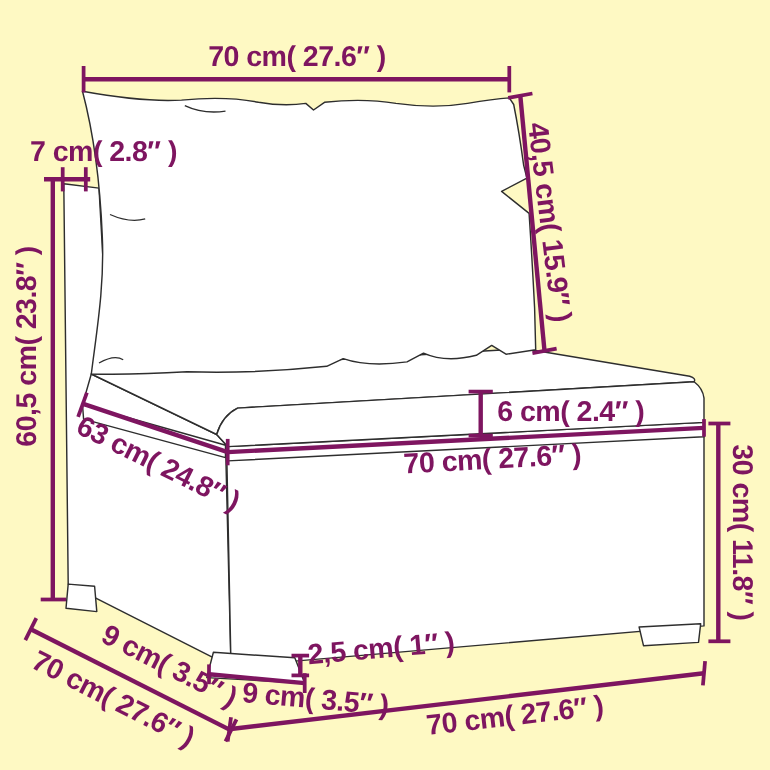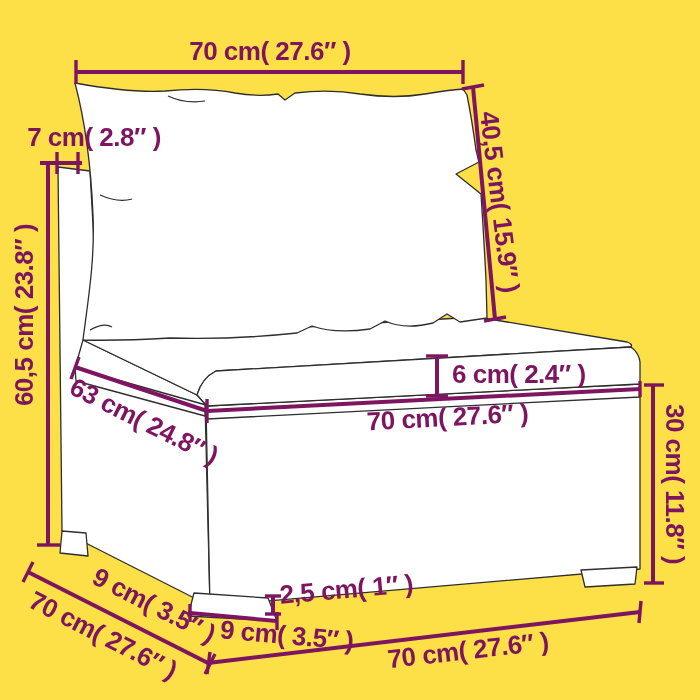--- a/index.html
+++ b/index.html
@@ -1,16 +1,16 @@
 <!DOCTYPE html>
 <html><head>
 <meta charset="utf-8">
 <style>
   html,body{margin:0;padding:0;background:#ffffff;}
-  .stage{position:relative;width:700px;height:700px;background:#fde047;overflow:hidden;
+  .stage{position:relative;width:700px;height:700px;background:#fef9c3;overflow:hidden;
          font-family:"Liberation Sans", sans-serif;text-align:right;}
   svg{display:block;}
   .dim-text{font-family:"Liberation Sans", sans-serif;font-weight:bold;font-size:26px;
             letter-spacing:-0.5px;}
   .art{stroke:#2e2e2e;stroke-width:1.3;fill:#ffffff;stroke-linejoin:round;}
   .crease{stroke:#2e2e2e;stroke-width:1.2;fill:none;}
   .dimline{stroke-width:4;fill:none;stroke-linecap:butt;}
   .dimtick{stroke-width:3.4;fill:none;stroke-linecap:butt;}
 </style>
 </head>

